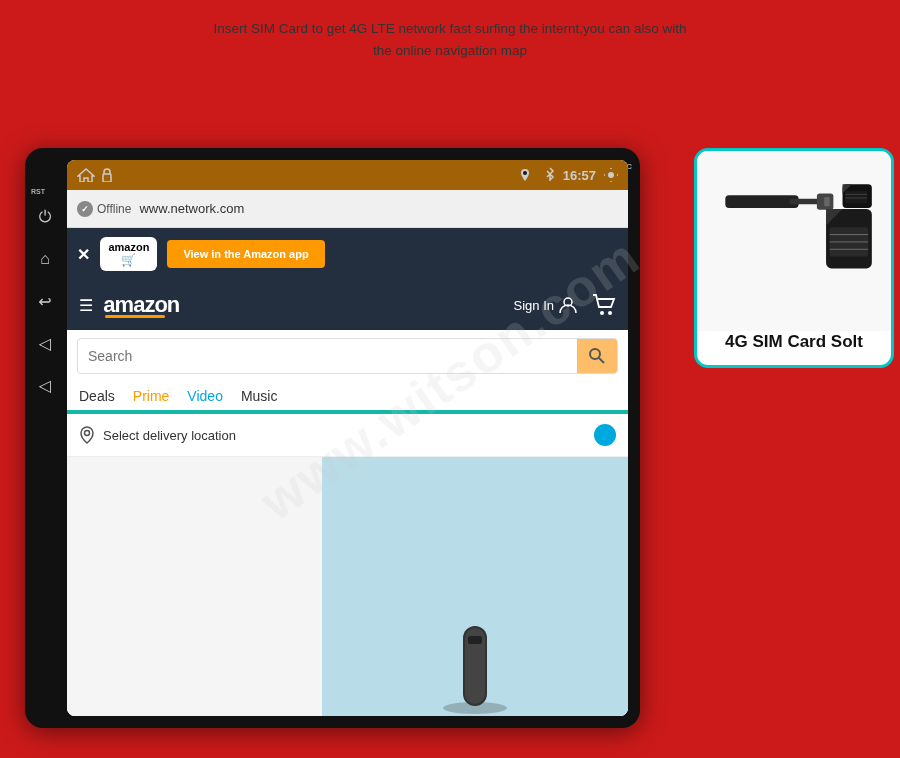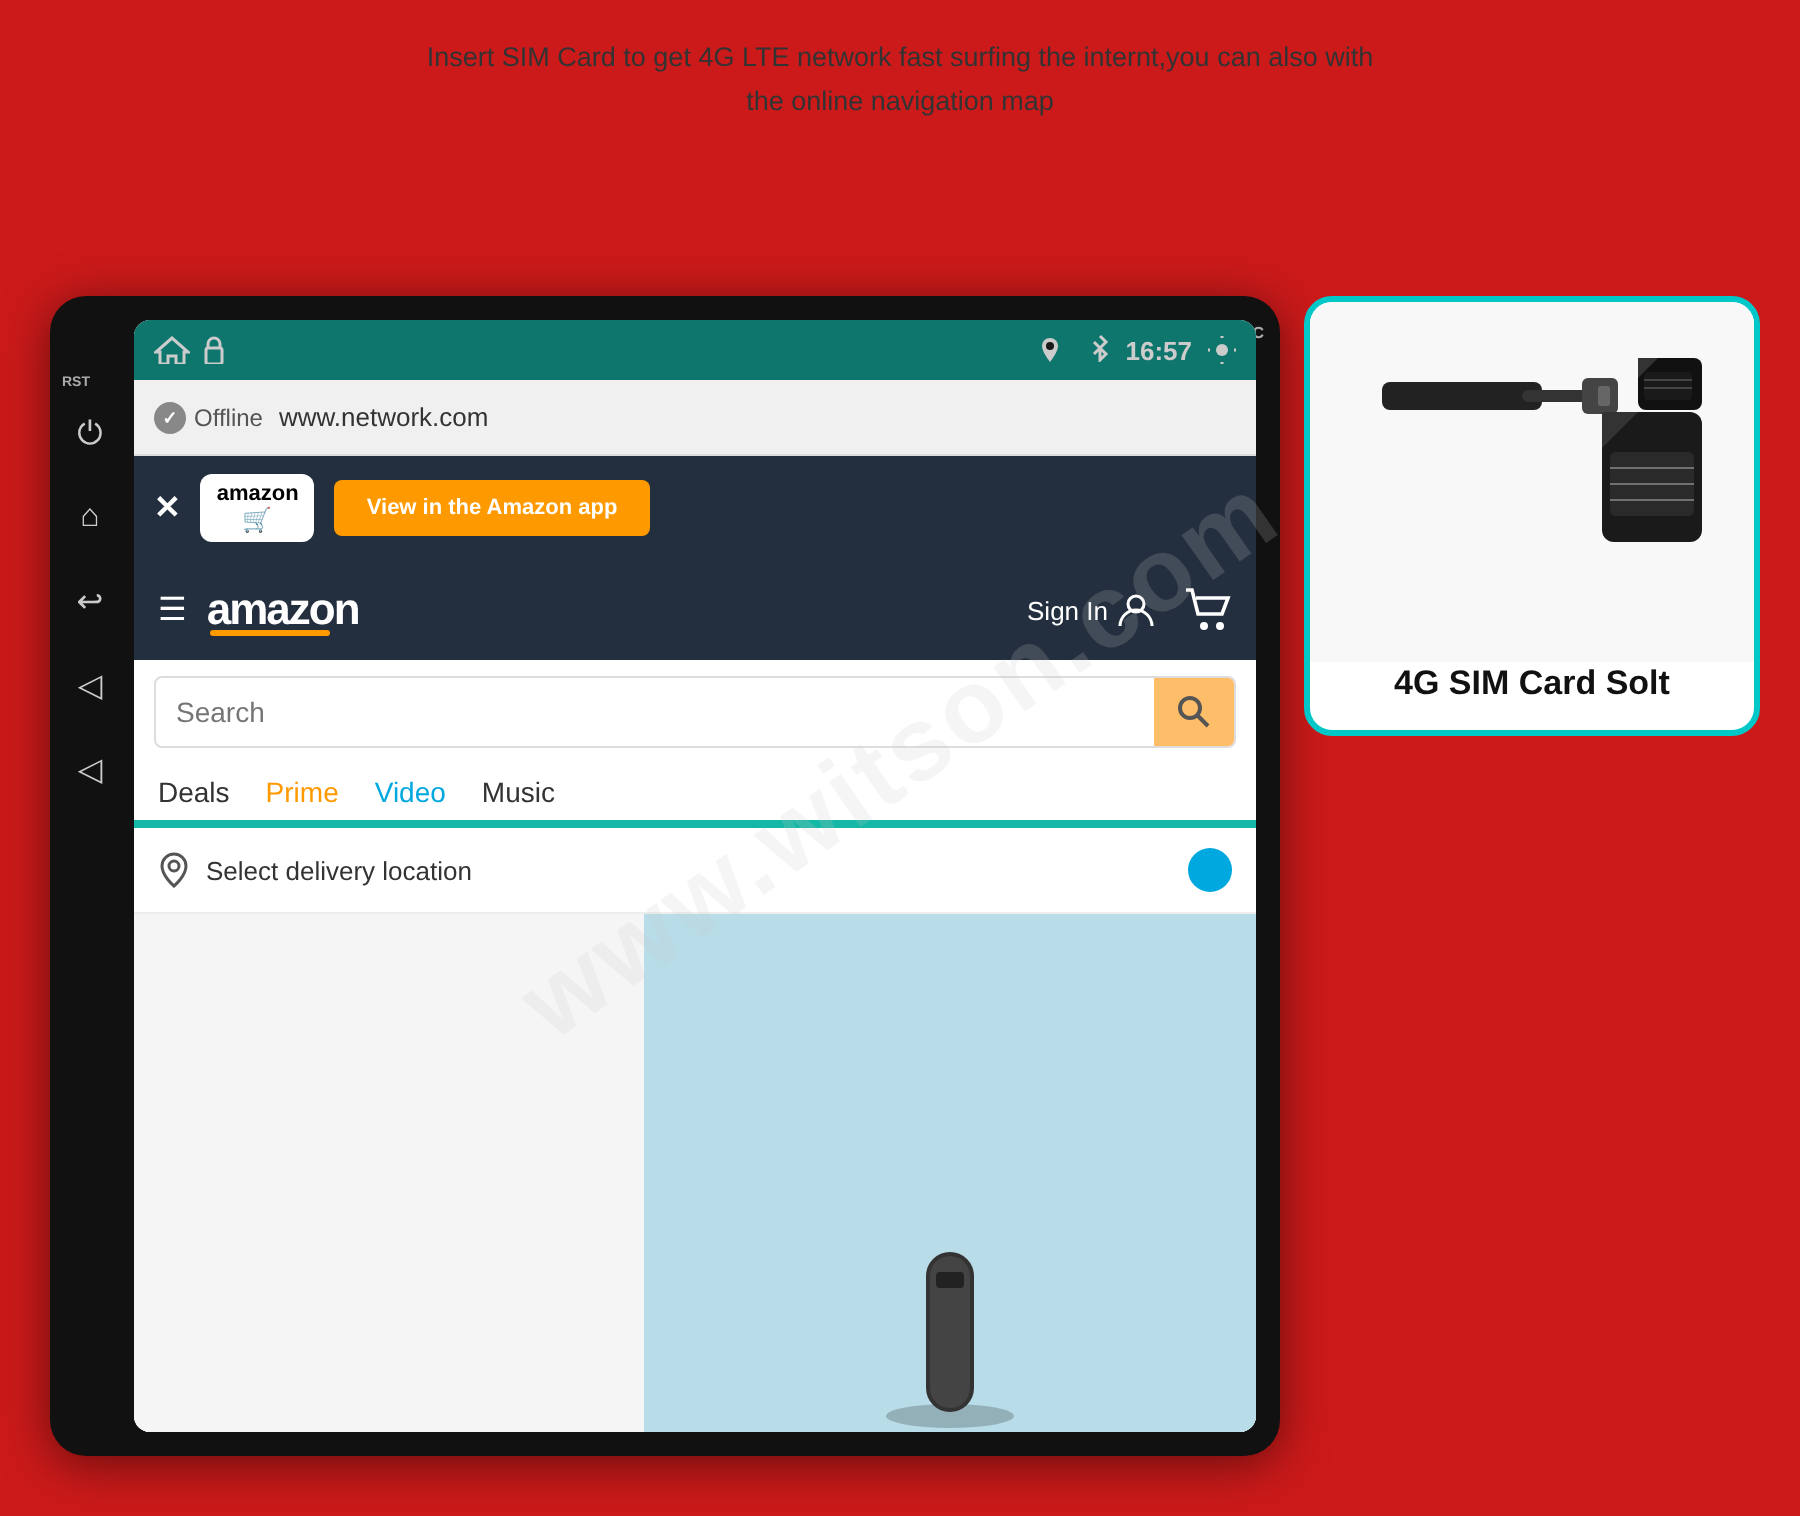--- a/index.html
+++ b/index.html
@@ -104,21 +104,21 @@
       bottom: 12px;
       background: #fff;
       border-radius: 8px;
       overflow: hidden;
       display: flex;
       flex-direction: column;
     }
 
     
     .status-bar {
-      background: #0f766e;
+      background: #a16207;
       height: 30px;
       display: flex;
       align-items: center;
       justify-content: space-between;
       padding: 0 10px;
       flex-shrink: 0;
     }
     .status-bar-left {
       display: flex;
       align-items: center;
@@ -353,22 +353,22 @@
       display: flex;
       overflow: hidden;
     }
     .hero-white { flex: 1; background: #f5f5f5; }
     .hero-blue { flex: 1.2; background: #b8dce8; }
 
     
     .sim-card-box {
       position: absolute;
       top: 148px;
-      right: 20px;
-      width: 228px;
+      right: 6px;
+      width: 200px;
       height: 220px;
       background: #fff;
       border: 3px solid #00c8c8;
       border-radius: 14px;
       overflow: hidden;
       display: flex;
       flex-direction: column;
       align-items: center;
       justify-content: flex-end;
       padding-bottom: 12px;

